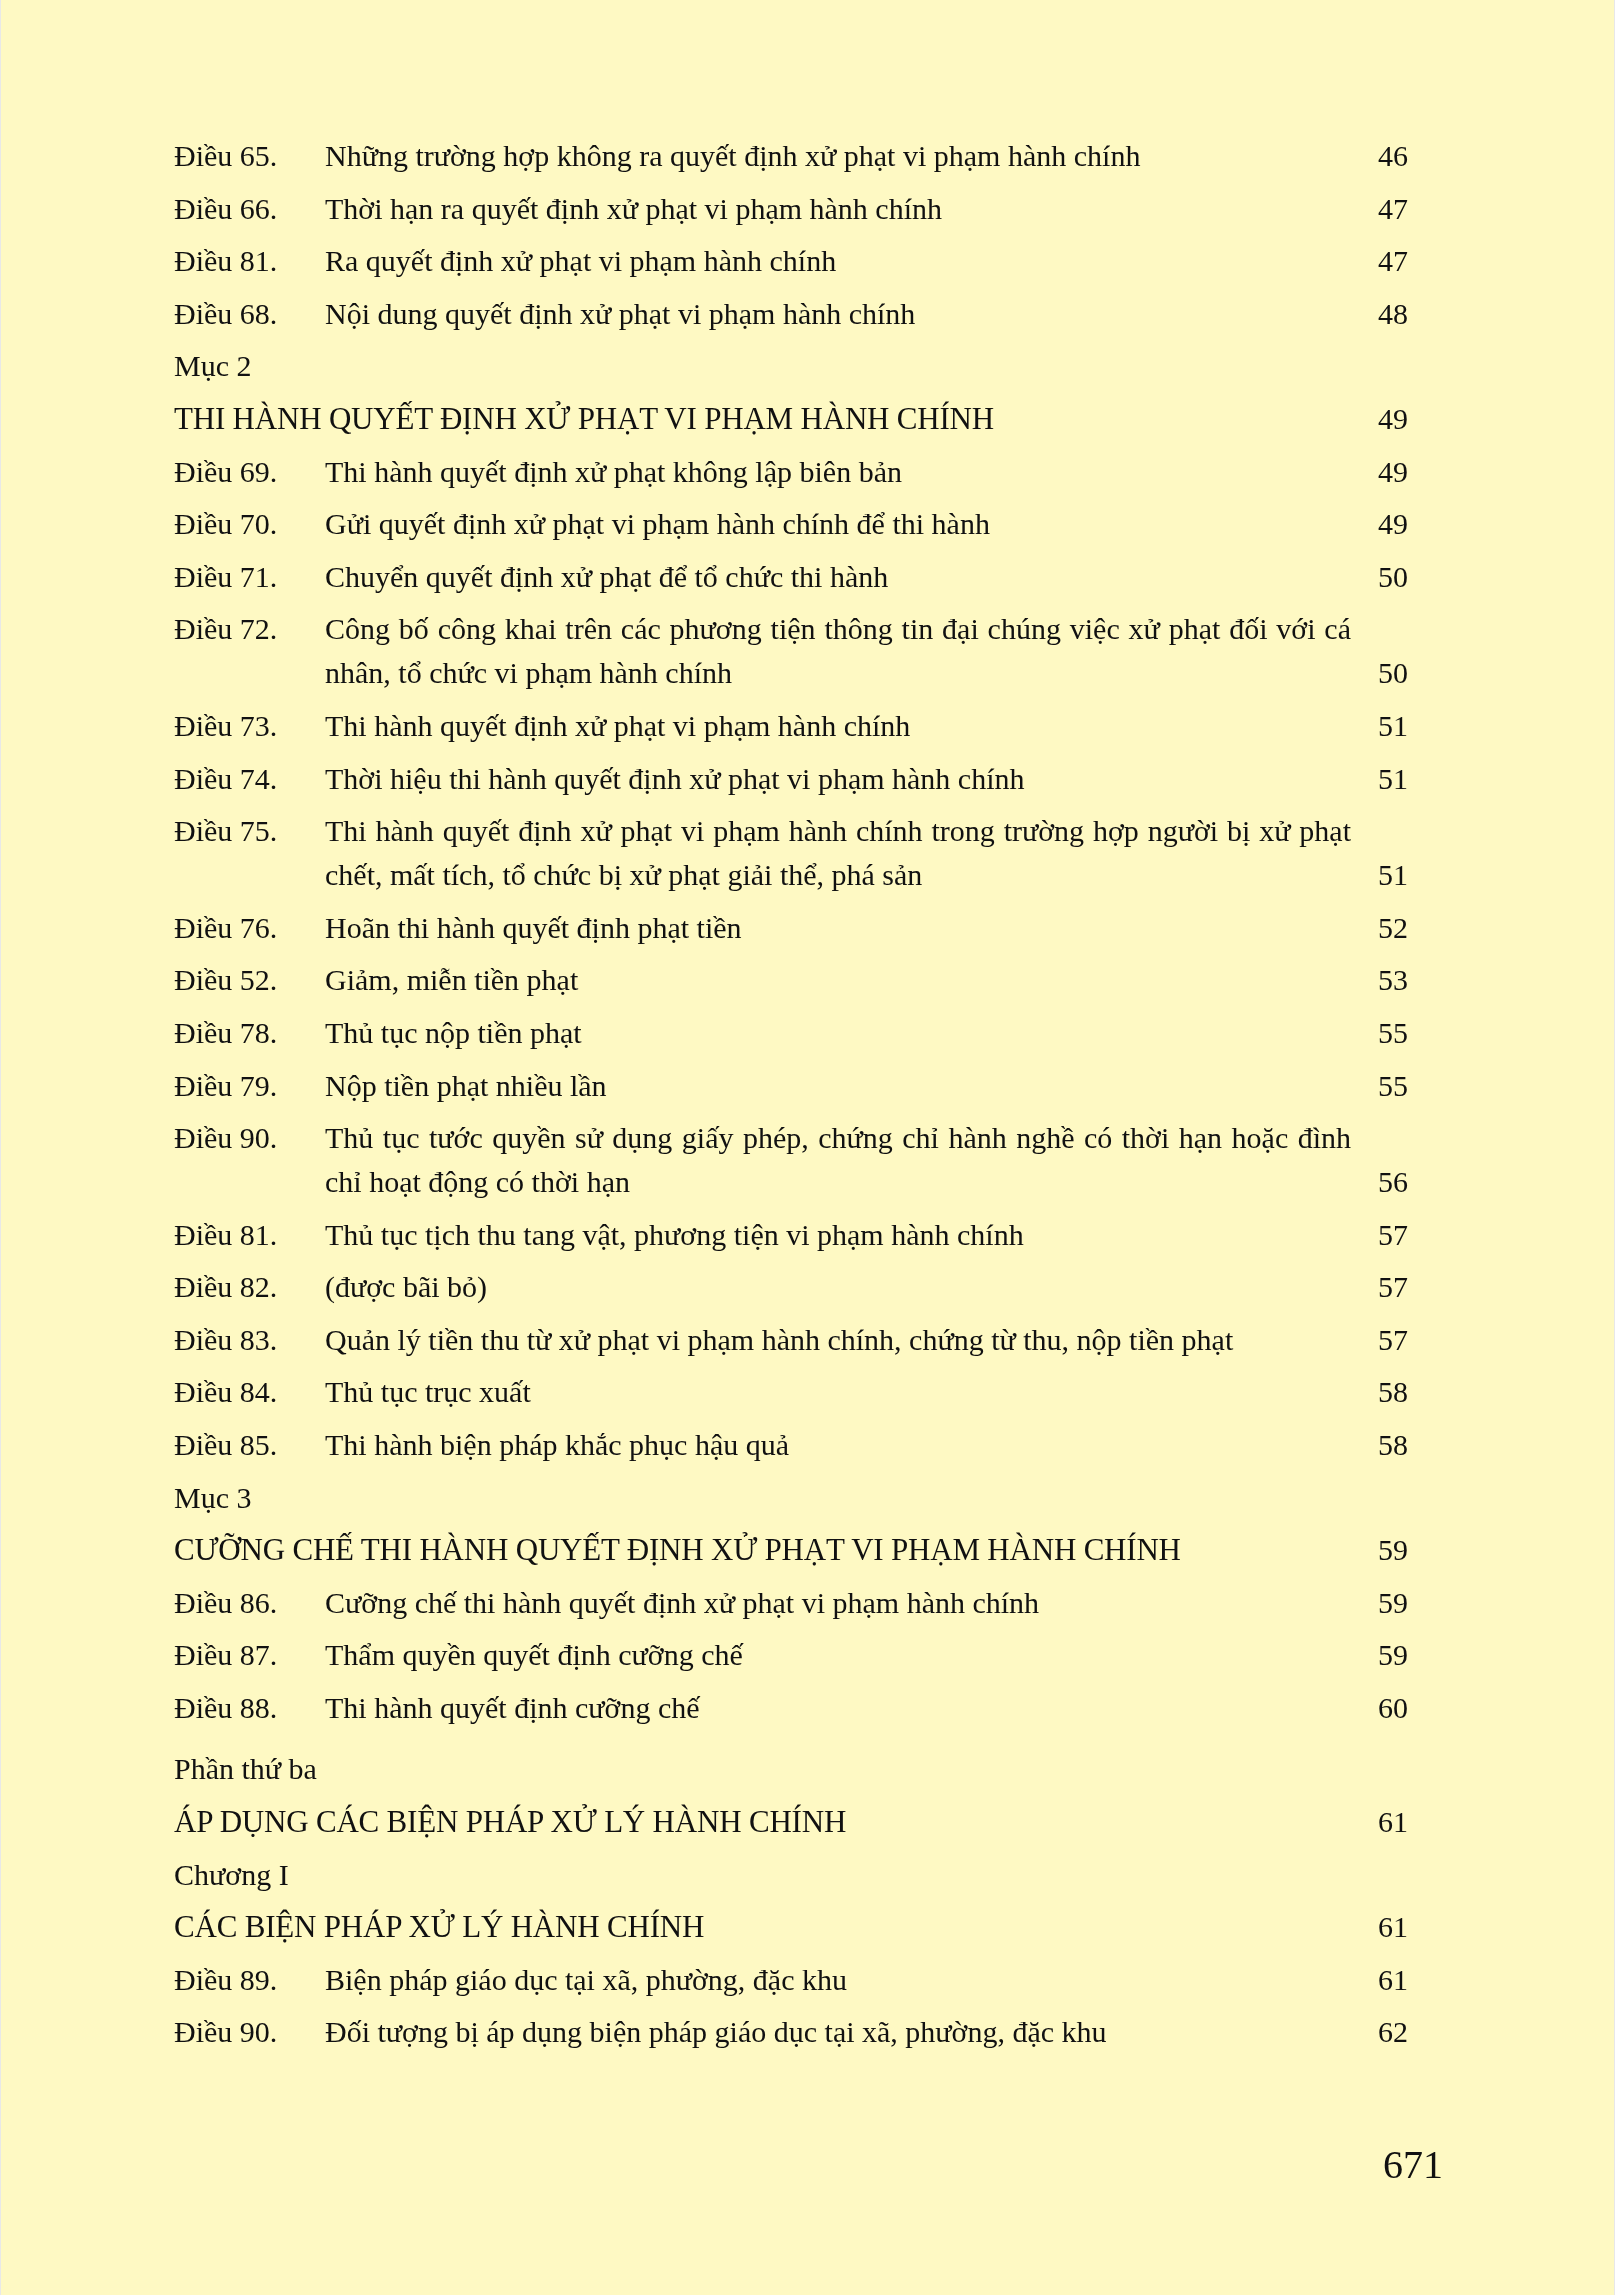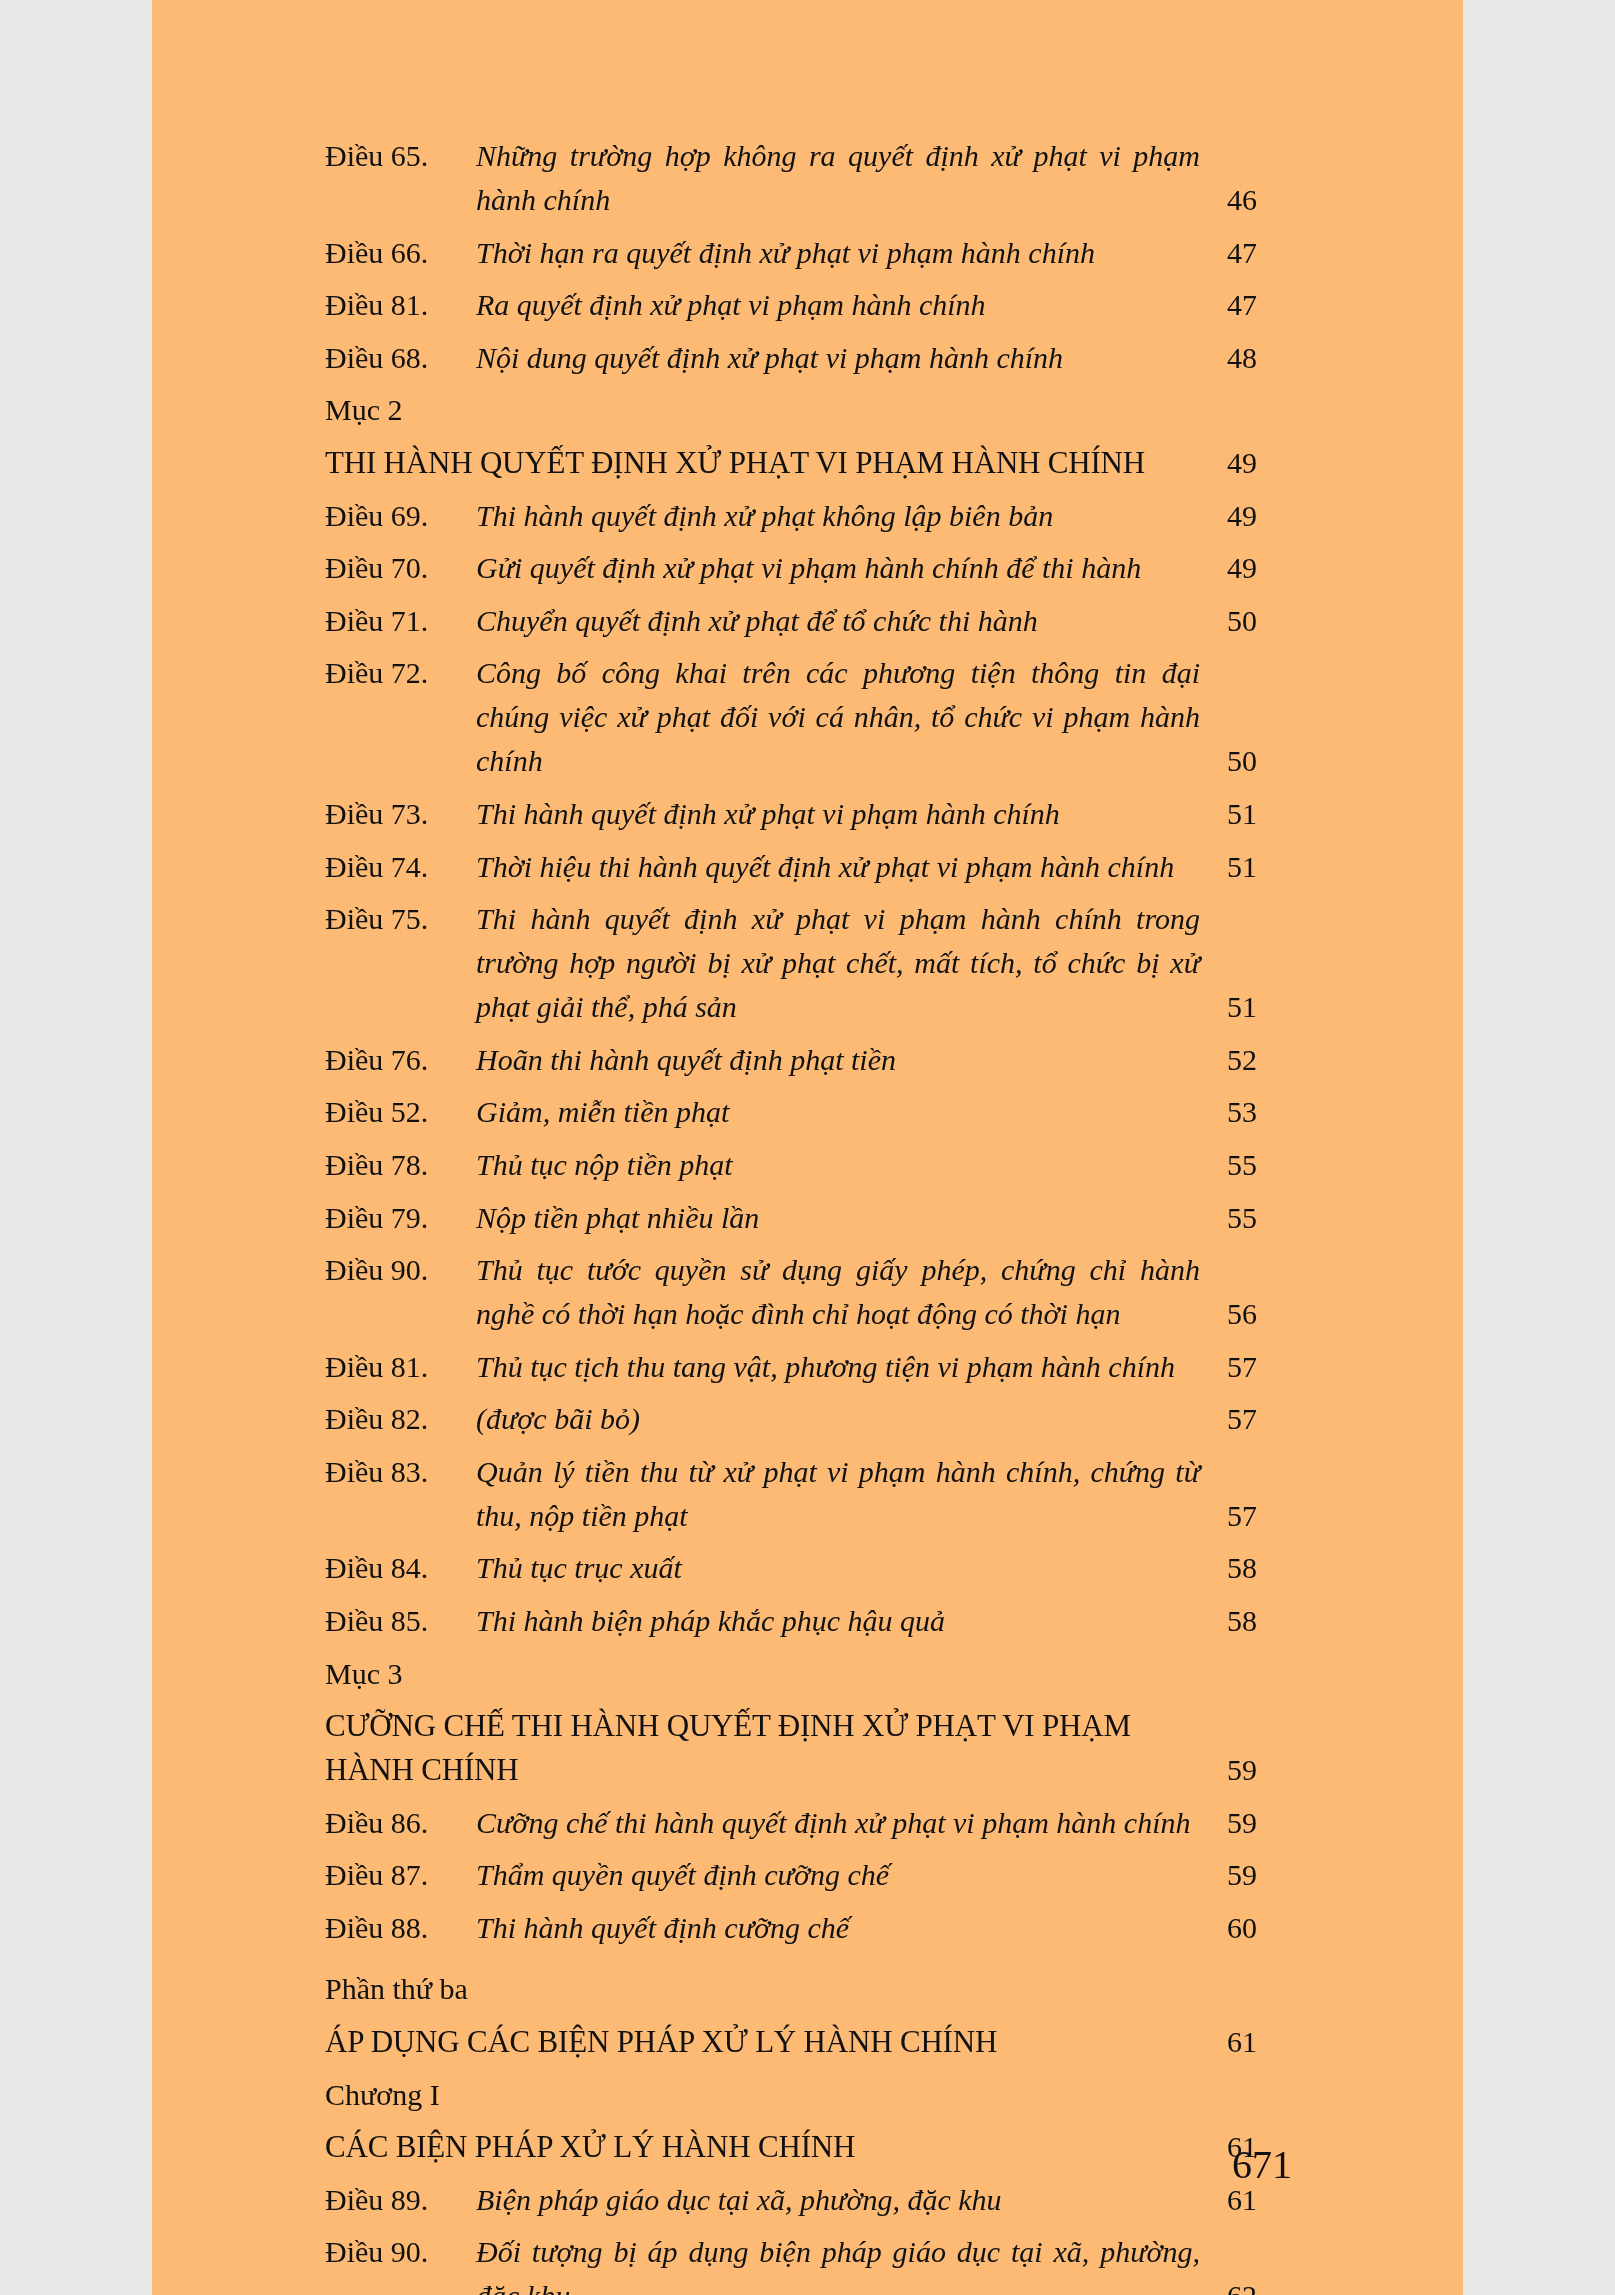--- a/index.html
+++ b/index.html
@@ -2,24 +2,24 @@
 <html lang="vi" style="font-size:11.5px"><head>
 <meta charset="utf-8">
 <style>
   html, body {
     margin: 0;
     padding: 0;
     background: #e8e8e8;
   }
   .page {
     position: relative;
-    width: 1311px;
+    width: 1613px;
     height: 2295px;
     margin: 0 auto;
-    background: #fdba74;
+    background: #fef9c3;
     box-sizing: border-box;
     padding: 134px 171px 0 173px;
     font-family: "Liberation Serif", "DejaVu Serif", serif;
     font-size: 30px;
     color: #111111;
     overflow: hidden;
   }
   .row {
     display: flex;
     line-height: 44px;
@@ -27,21 +27,20 @@
   }
   .label {
     width: 151px;
     flex: none;
     white-space: nowrap;
   }
   .title {
     flex: 1;
     text-align: justify;
     padding-right: 27px;
-    font-style: italic;
   }
   .num {
     width: 65px;
     flex: none;
     text-align: left;
     align-self: flex-end;
   }
   .heading-row .heading-text {
     flex: 1;
     text-align: left;

